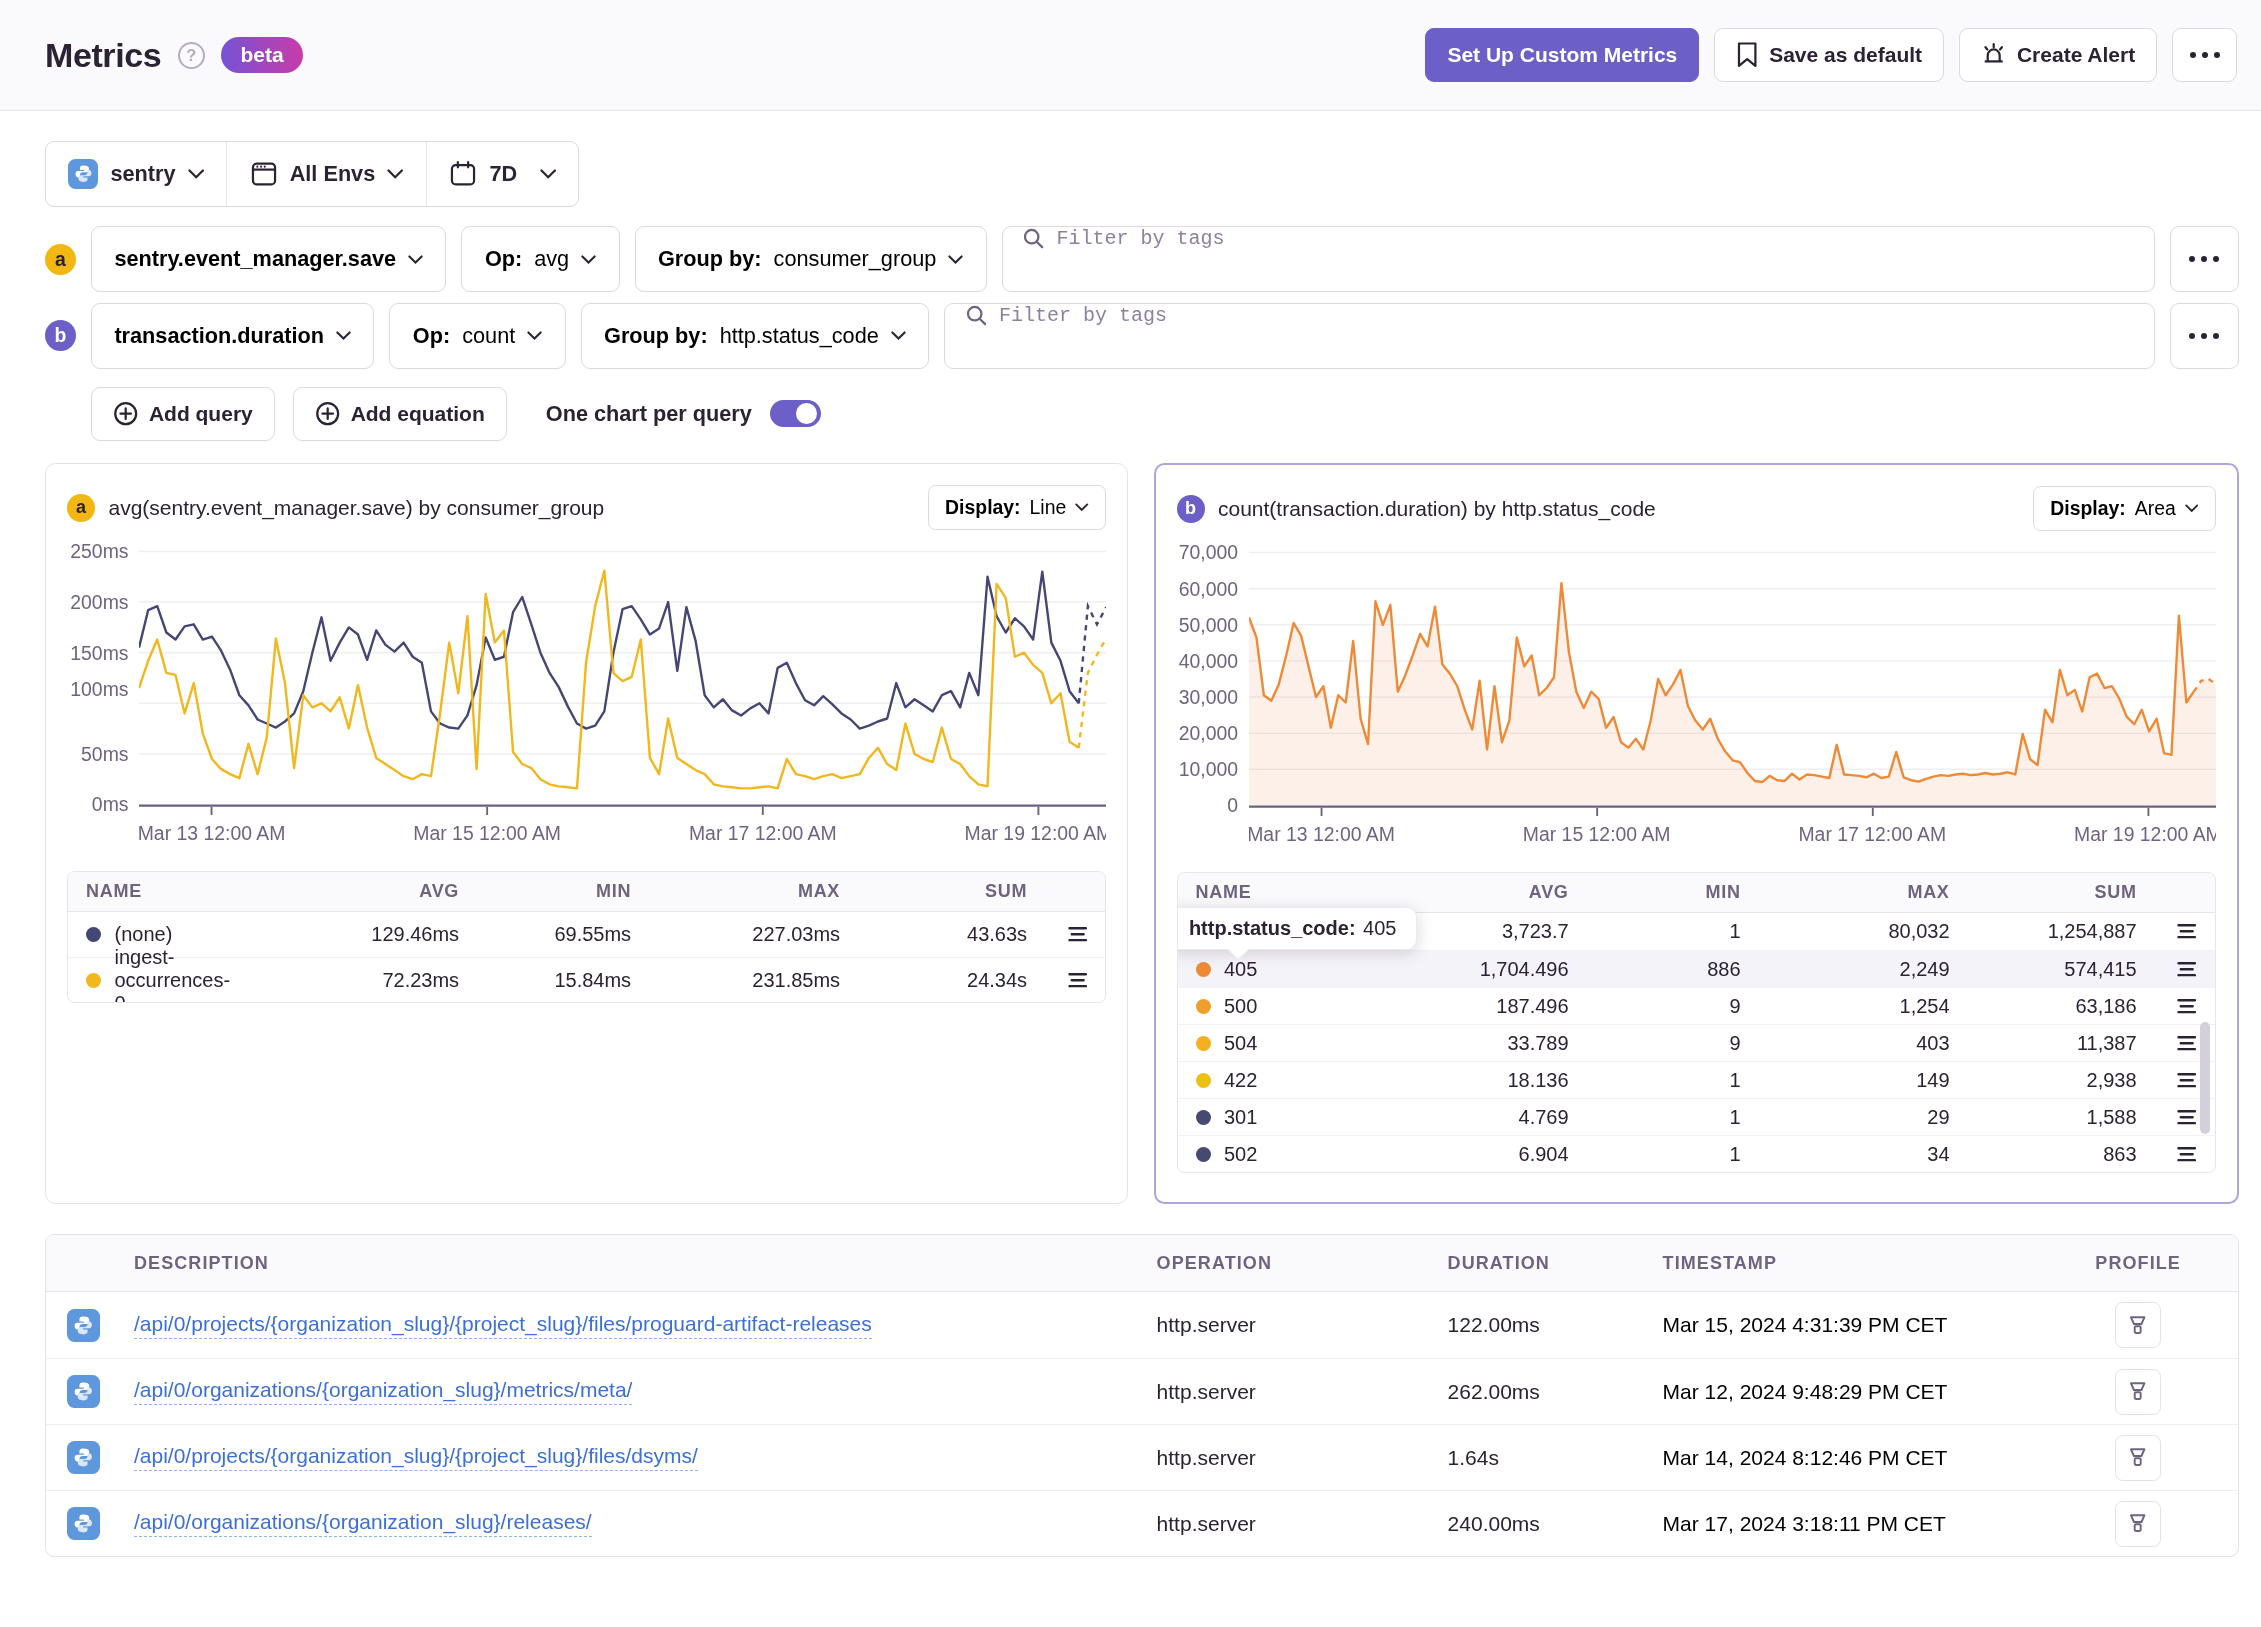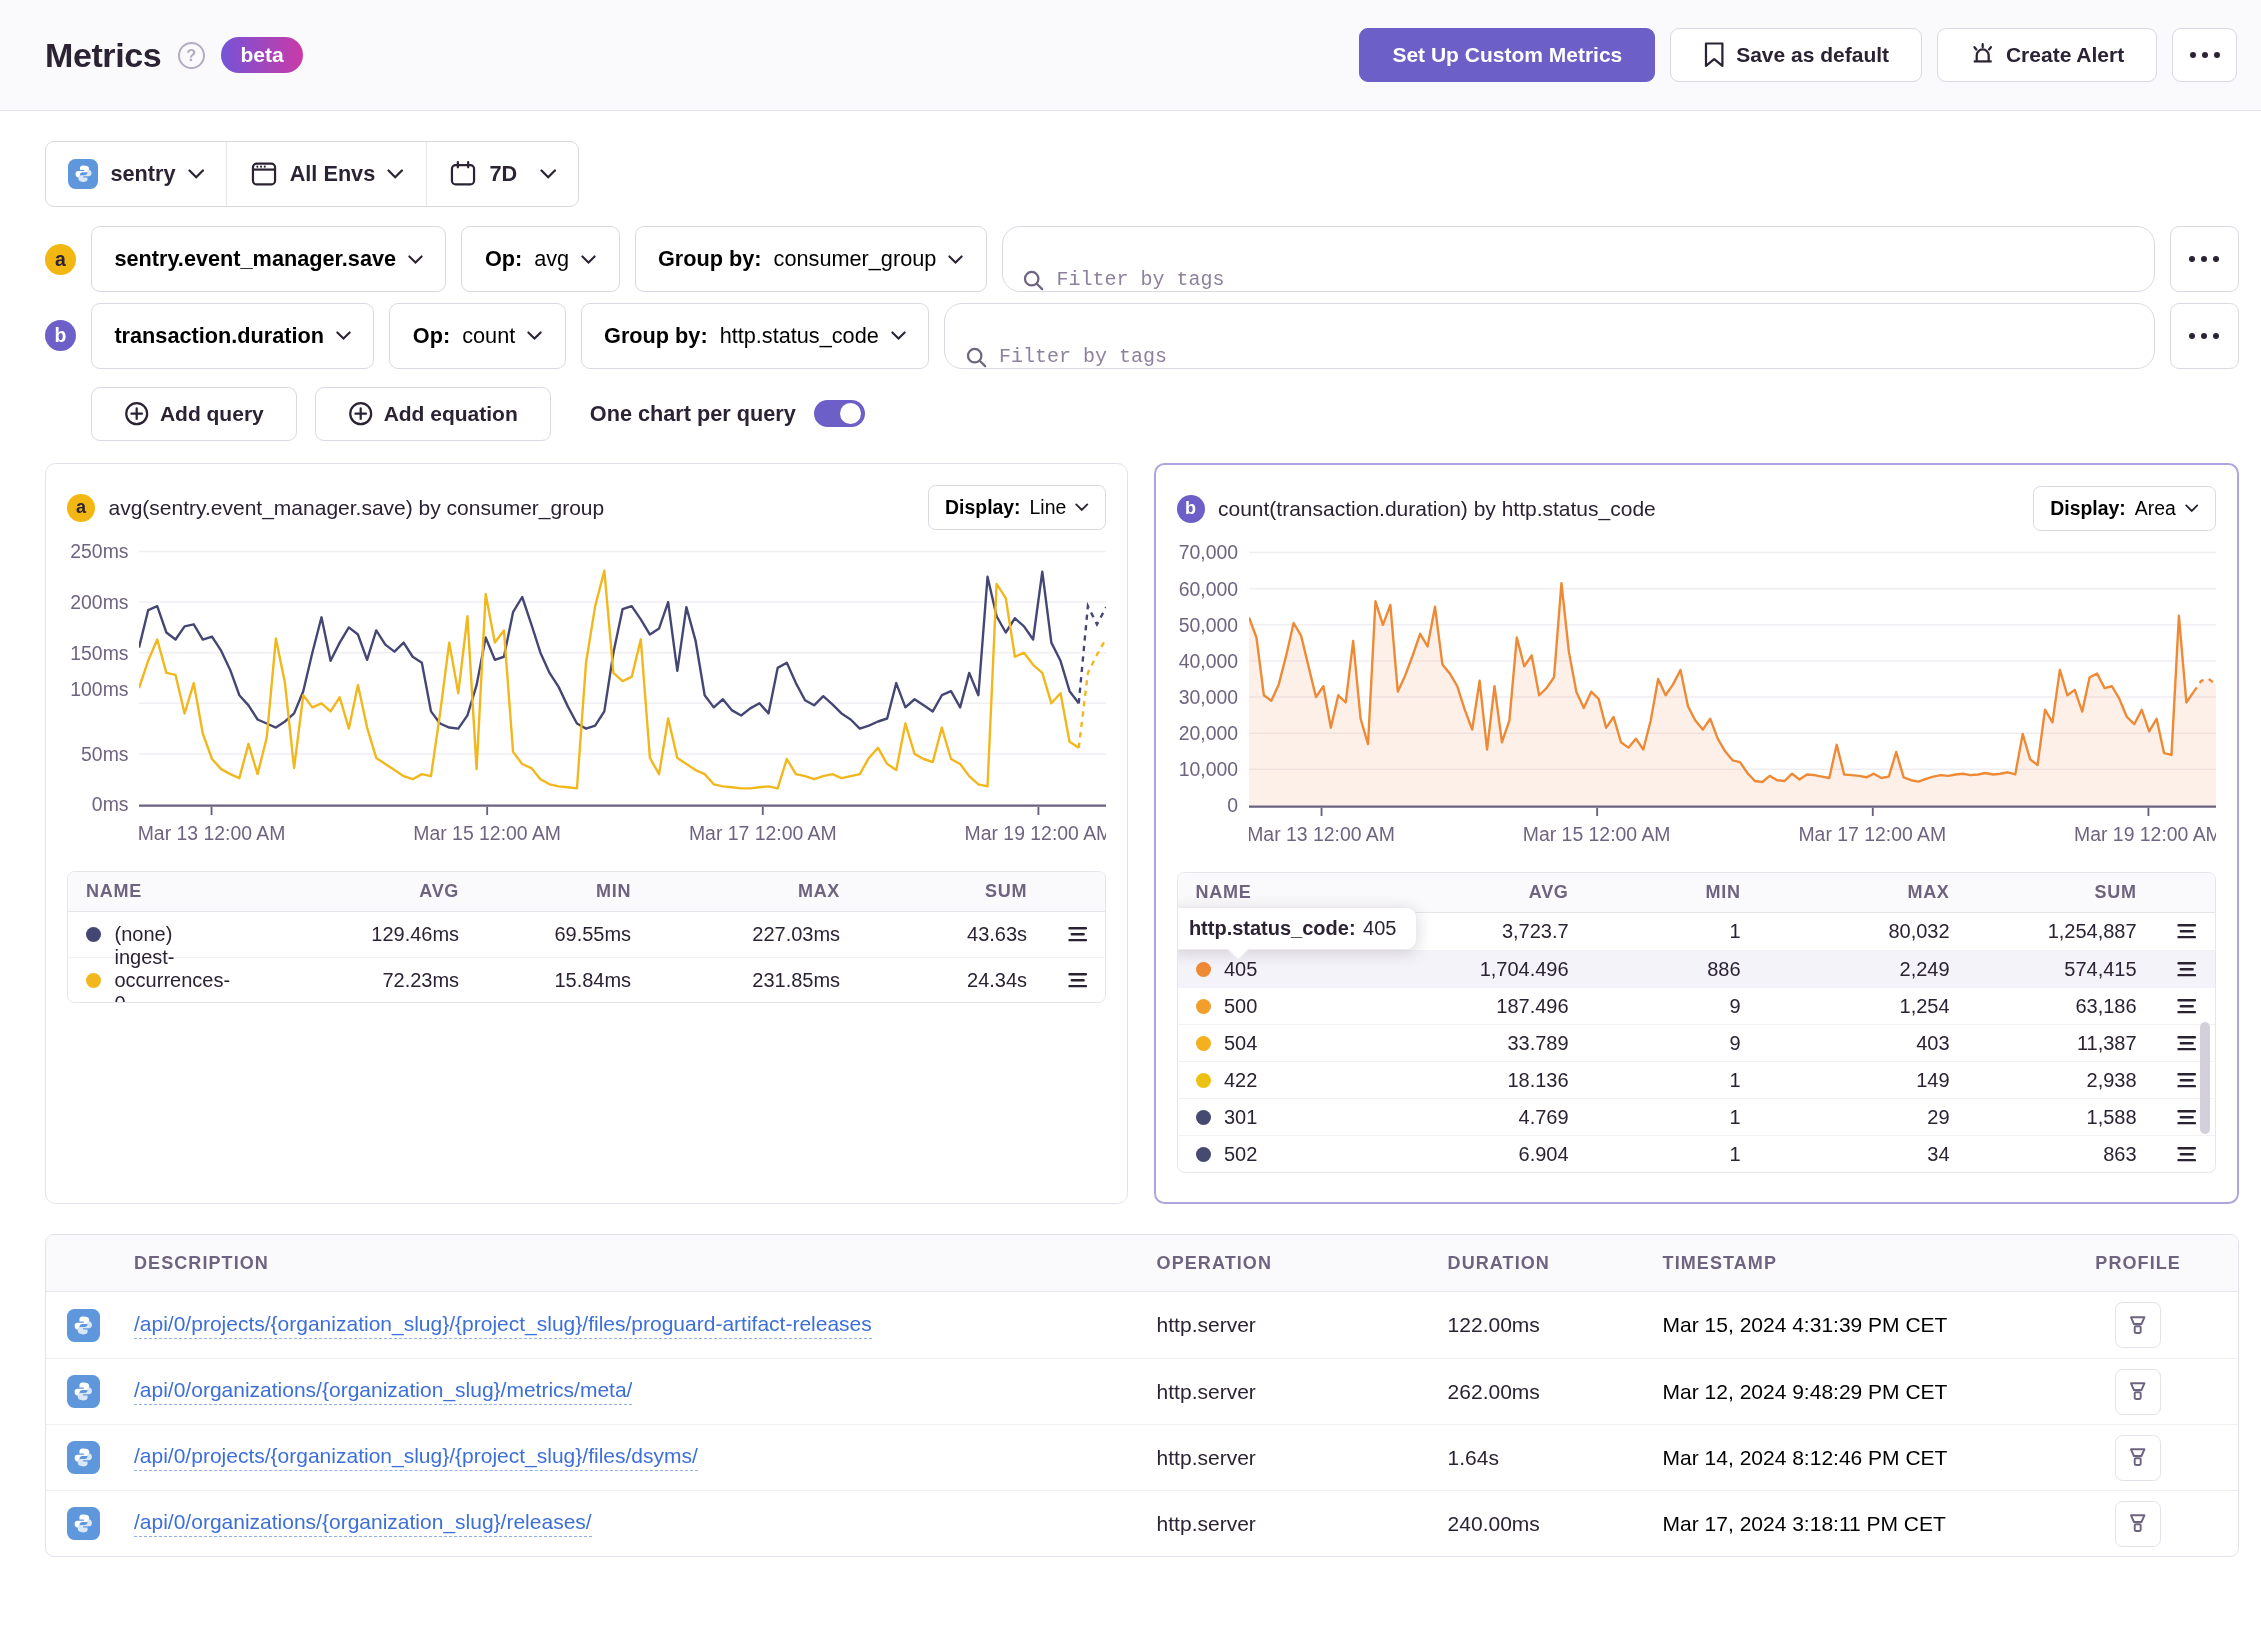--- a/index.html
+++ b/index.html
@@ -9,21 +9,21 @@
   
   .app-header { height:111px; background:#faf9fb; border-bottom:0.7px solid #e7e4ec;
     display:flex; align-items:center; justify-content:space-between; padding:0 24px 0 45px; }
   .h-left { display:flex; align-items:center; gap:16.4px; }
   .page-title { font-size:34px; font-weight:700; letter-spacing:-0.4px; }
   .help-circ { width:27px; height:27px; border:2.2px solid #b5acbf; border-radius:50%;
     color:#b5acbf; font-size:16.4px; font-weight:700; display:flex; align-items:center; justify-content:center; }
   .beta-pill { padding:6px 19.4px; border-radius:747px; color:#fff; font-size:21px; font-weight:600;
     background:linear-gradient(90deg,#7553d6 0%, #c93ba8 100%); }
   .h-right { display:flex; align-items:center; gap:15px; }
-  .btn { display:inline-flex; align-items:center; gap:10.5px; height:54px; padding:0 32px;
+  .btn { display:inline-flex; align-items:center; gap:10.5px; height:54px; padding:0 21px;
     border:0.7px solid #dcd8e2; border-radius:9px; background:#fff; font-size:21px; font-weight:700;
     color:#2b2233; cursor:pointer; white-space:nowrap; }
   .btn.primary { background:#6c5fc7; border-color:#6c5fc7; color:#fff; }
   .btn.square { padding:0 16.4px; }
   .dots { display:inline-flex; gap:6px; }
   .dots i { width:6px; height:6px; border-radius:50%; background:#2b2233; }
 
   
   main { padding:0 22.4px 0 45px; }
 
@@ -33,22 +33,22 @@
   .filter-seg + .filter-seg { border-left:0.7px solid #e7e4ec; }
 
   .query-row { display:flex; align-items:center; gap:15px; margin-top:19.4px; }
   .q-badge { width:31px; height:31px; border-radius:50%; display:flex; align-items:center; justify-content:center;
     font-size:19.4px; font-weight:700; flex:0 0 auto; }
   .q-badge.a { background:#f2b712; color:#2b2233; }
   .q-badge.b { background:#6c5fc7; color:#fff; }
   .drop { display:inline-flex; align-items:center; gap:12px; height:66px; padding:0 22.4px;
     border:0.7px solid #dcd8e2; border-radius:9px; background:#fff; font-size:21.7px; font-weight:700; cursor:pointer; white-space:nowrap; }
   .drop .val { font-weight:400; }
-  .search-wrap { flex:1; display:flex; align-items:flex-end; gap:12px; height:66px; padding:0 19.4px;
-    border:0.7px solid #dcd8e2; border-radius:18px; background:#fff; }
+  .search-wrap { flex:1; display:flex; align-items:flex-start; gap:12px; height:66px; padding:0 19.4px;
+    border:0.7px solid #dcd8e2; border-radius:9px; background:#fff; }
   .search-wrap input { flex:1; border:none; outline:none; font-family:"Liberation Mono", monospace;
     font-size:20px; color:#2b2233; background:transparent; }
   .search-wrap input::placeholder { color:#8d819c; }
   .more-btn { width:69px; height:66px; flex:0 0 auto; border:0.7px solid #dcd8e2; border-radius:9px;
     background:#fff; display:flex; align-items:center; justify-content:center; cursor:pointer; }
 
   .actions-row { display:flex; align-items:center; gap:18px; margin-top:18px; }
   .toggle-label { font-weight:700; font-size:21.7px; margin-left:21px; }
   .toggle { width:51px; height:27px; border-radius:13.5px; background:#6c5fc7; position:relative; cursor:pointer; }
   .toggle .knob { position:absolute; right:3.7px; top:3px; width:21px; height:21px; border-radius:50%; background:#fff; }

